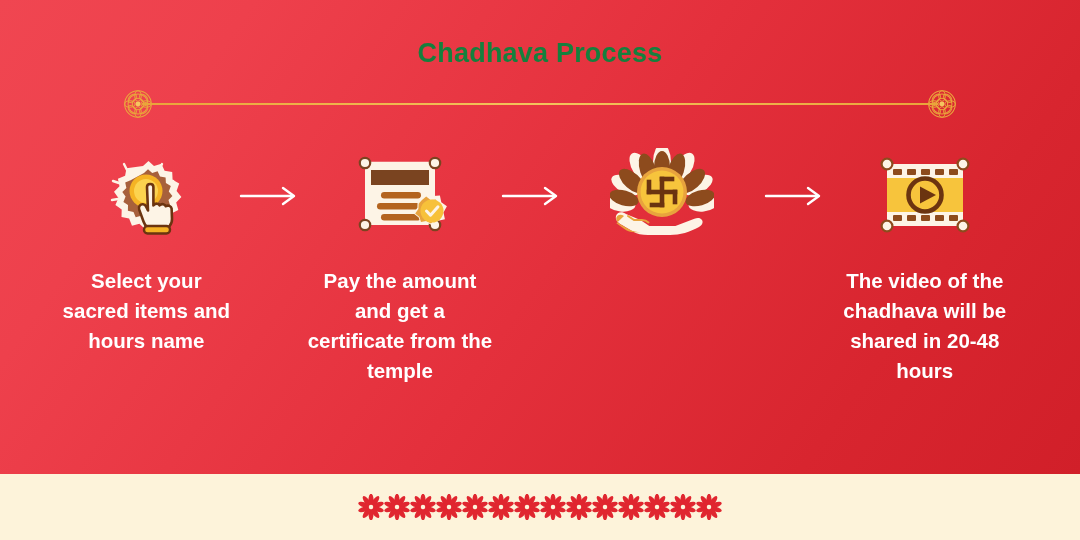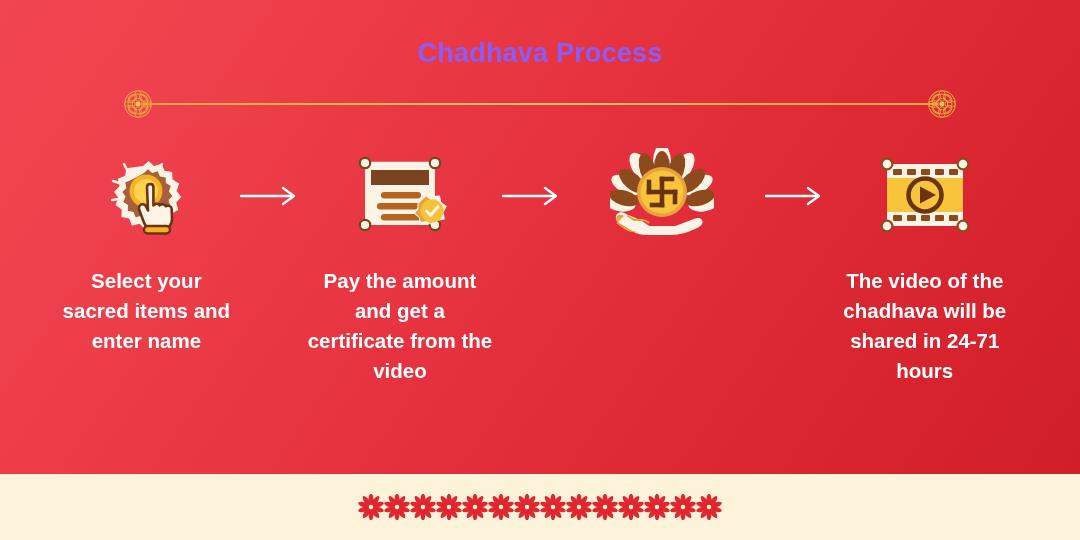--- a/index.html
+++ b/index.html
@@ -23,21 +23,21 @@
     width:1080px; height:474px;
     background:linear-gradient(125deg, #f04651 0%, #ee404c 18%, #e4303c 52%, #d8252f 80%, #d11f29 100%);
   }
 
   
   .title {
     position:absolute;
     left:0; top:38px;
     width:1080px;
     text-align:center;
-    color:#8b5cf6;
+    color:#15803d;
     font-size:27px;
     font-weight:bold;
     letter-spacing:0.2px;
   }
 
   
   .divider {
     position:absolute;
     left:120px; top:88px;
     width:840px; height:32px;
@@ -186,21 +186,21 @@
 
           <path d="M44 23 l4 -3.8 4.2 3.8 5.4 -1.7 2.4 5.2 5.6 0.9 0.3 5.7 4.9 2.9 -2 5.4 3.6 4.5 -3.9 4.2 1.6 5.5 -5.2 2.5 -0.8 5.6 -5.7 0.1 -3.2 4.8 -5.3 -2.3 -4.6 3.4 -4.1 -3.9 -5.5 1.4 -2.2 -5.3 -5.6 -1.1 0.1 -5.7 -4.6 -3.2 2.2 -5.3 -3.3 -4.6 4.1 -4 -1.2 -5.6 5.4 -2.2 1z" fill="#a0522d" opacity="0.92"></path>
           <circle cx="46" cy="41" r="16.5" fill="#f5b324"></circle>
           <circle cx="46" cy="41" r="12" fill="#fcd34f"></circle>
 
           <path d="M47 37 c0 -4 6.4 -4 6.4 0 l0 18.5 c2.2 -2.6 5.2 -2.2 6.2 -0.2 2.2 -2 5.4 -1.2 6.2 0.9 2.4 -1.4 5.4 -0.2 5.8 2.3 l0.4 10.4 c0.2 5.4 -3.6 10.3 -9.4 10.3 l-9.2 0 c-5.6 0 -8.4 -3.6 -9.8 -7.5 l-4.4 -12.1 c-1.1 -3 1 -5.6 3.8 -5.3 1.5 0.2 2.6 1.1 3.4 2.8 l1.6 3.4z" fill="#fdf4e6" stroke="#6b3410" stroke-width="2.6" stroke-linejoin="round"></path>
 
           <rect x="44" y="76" width="26" height="7.5" rx="3.6" fill="#f5b324" stroke="#6b3410" stroke-width="2.4"></rect>
         </svg>
       </div>
-      <div class="step-label">Select your sacred items and enter name</div>
+      <div class="step-label">Select your sacred items and hours name</div>
     </div>
 
     <div class="arrow">
       <svg width="60" height="22" viewBox="0 0 60 22">
         <line x1="2" y1="11" x2="52" y2="11" stroke="#ffffff" stroke-width="2.4" stroke-linecap="round"></line>
         <polyline points="44,3 55,11 44,19" fill="none" stroke="#ffffff" stroke-width="2.4" stroke-linecap="round" stroke-linejoin="round"></polyline>
       </svg>
     </div>
 
     <div class="step wide">
@@ -221,21 +221,21 @@
           <circle cx="84" cy="13" r="5.2" fill="#fdf4e6" stroke="#7a4420" stroke-width="2.2"></circle>
           <circle cx="14" cy="75" r="5.2" fill="#fdf4e6" stroke="#7a4420" stroke-width="2.2"></circle>
           <circle cx="84" cy="75" r="5.2" fill="#fdf4e6" stroke="#7a4420" stroke-width="2.2"></circle>
 
           <path d="M73 46 l5.4 -4.4 5.6 4.4 6.9 -0.6 1.4 6.8 5.6 4.1 -3.4 6.1 1.4 6.8 -6.8 1.6 -4.6 5.2 -6.1 -3.2 -6.7 1.5 -2 -6.7 -5.4 -4.3 4.1 -5.6 0.2 -6.9z" fill="#fdf4e6" transform="translate(-2,0)"></path>
           <path d="M73 50 l4.2 -3.4 4.4 3.4 5.4 -0.5 1.1 5.3 4.4 3.2 -2.7 4.8 1.1 5.3 -5.3 1.2 -3.6 4.1 -4.8 -2.5 -5.2 1.2 -1.6 -5.2 -4.2 -3.4 3.2 -4.4 0.2 -5.4z" fill="#e8a33d" transform="translate(-2,0)"></path>
           <circle cx="81" cy="61" r="11.5" fill="#f7c13a"></circle>
           <polyline points="75.5,61 79.5,65.2 87,56.8" fill="none" stroke="#fdf4e6" stroke-width="3" stroke-linecap="round" stroke-linejoin="round"></polyline>
         </svg>
       </div>
-      <div class="step-label">Pay the amount and get a certificate from the video</div>
+      <div class="step-label">Pay the amount and get a certificate from the temple</div>
     </div>
 
     <div class="arrow">
       <svg width="60" height="22" viewBox="0 0 60 22">
         <line x1="2" y1="11" x2="52" y2="11" stroke="#ffffff" stroke-width="2.4" stroke-linecap="round"></line>
         <polyline points="44,3 55,11 44,19" fill="none" stroke="#ffffff" stroke-width="2.4" stroke-linecap="round" stroke-linejoin="round"></polyline>
       </svg>
     </div>
 
     <div class="step wide">
@@ -310,21 +310,21 @@
 
           <circle cx="50" cy="43" r="16.5" fill="none" stroke="#6b3410" stroke-width="4.6"></circle>
           <polygon points="45,34.5 61,43 45,51.5" fill="#6b3410"></polygon>
 
           <circle cx="12" cy="12" r="5.4" fill="#fdf4e6" stroke="#8d4b1d" stroke-width="2.2"></circle>
           <circle cx="88" cy="12" r="5.4" fill="#fdf4e6" stroke="#8d4b1d" stroke-width="2.2"></circle>
           <circle cx="12" cy="74" r="5.4" fill="#fdf4e6" stroke="#8d4b1d" stroke-width="2.2"></circle>
           <circle cx="88" cy="74" r="5.4" fill="#fdf4e6" stroke="#8d4b1d" stroke-width="2.2"></circle>
         </svg>
       </div>
-      <div class="step-label">The video of the chadhava will be shared in 24-71 hours</div>
+      <div class="step-label">The video of the chadhava will be shared in 20-48 hours</div>
     </div>
 
   </div>
 
   <div class="footer">
     <div class="flower-row" id="flower-row">
         <svg class="flower" viewBox="0 0 30 30">
           <g fill="#e0262f">
             <ellipse cx="15" cy="7.2" rx="2.9" ry="7.6" transform="rotate(0 15 15)"></ellipse>
             <ellipse cx="15" cy="7.2" rx="2.9" ry="7.6" transform="rotate(36 15 15)"></ellipse>

